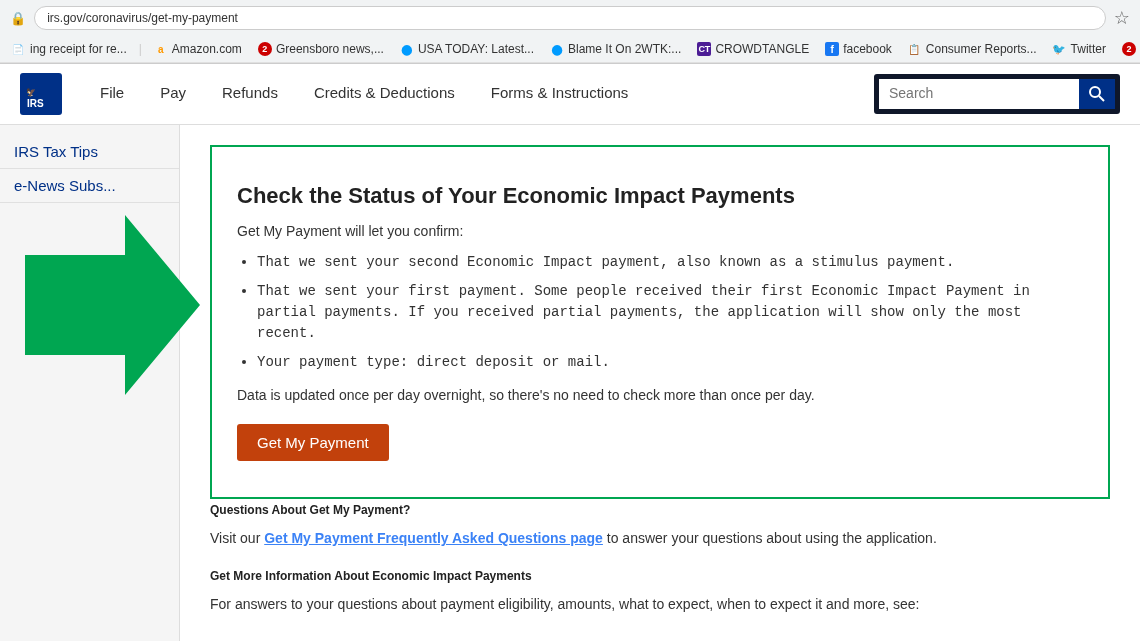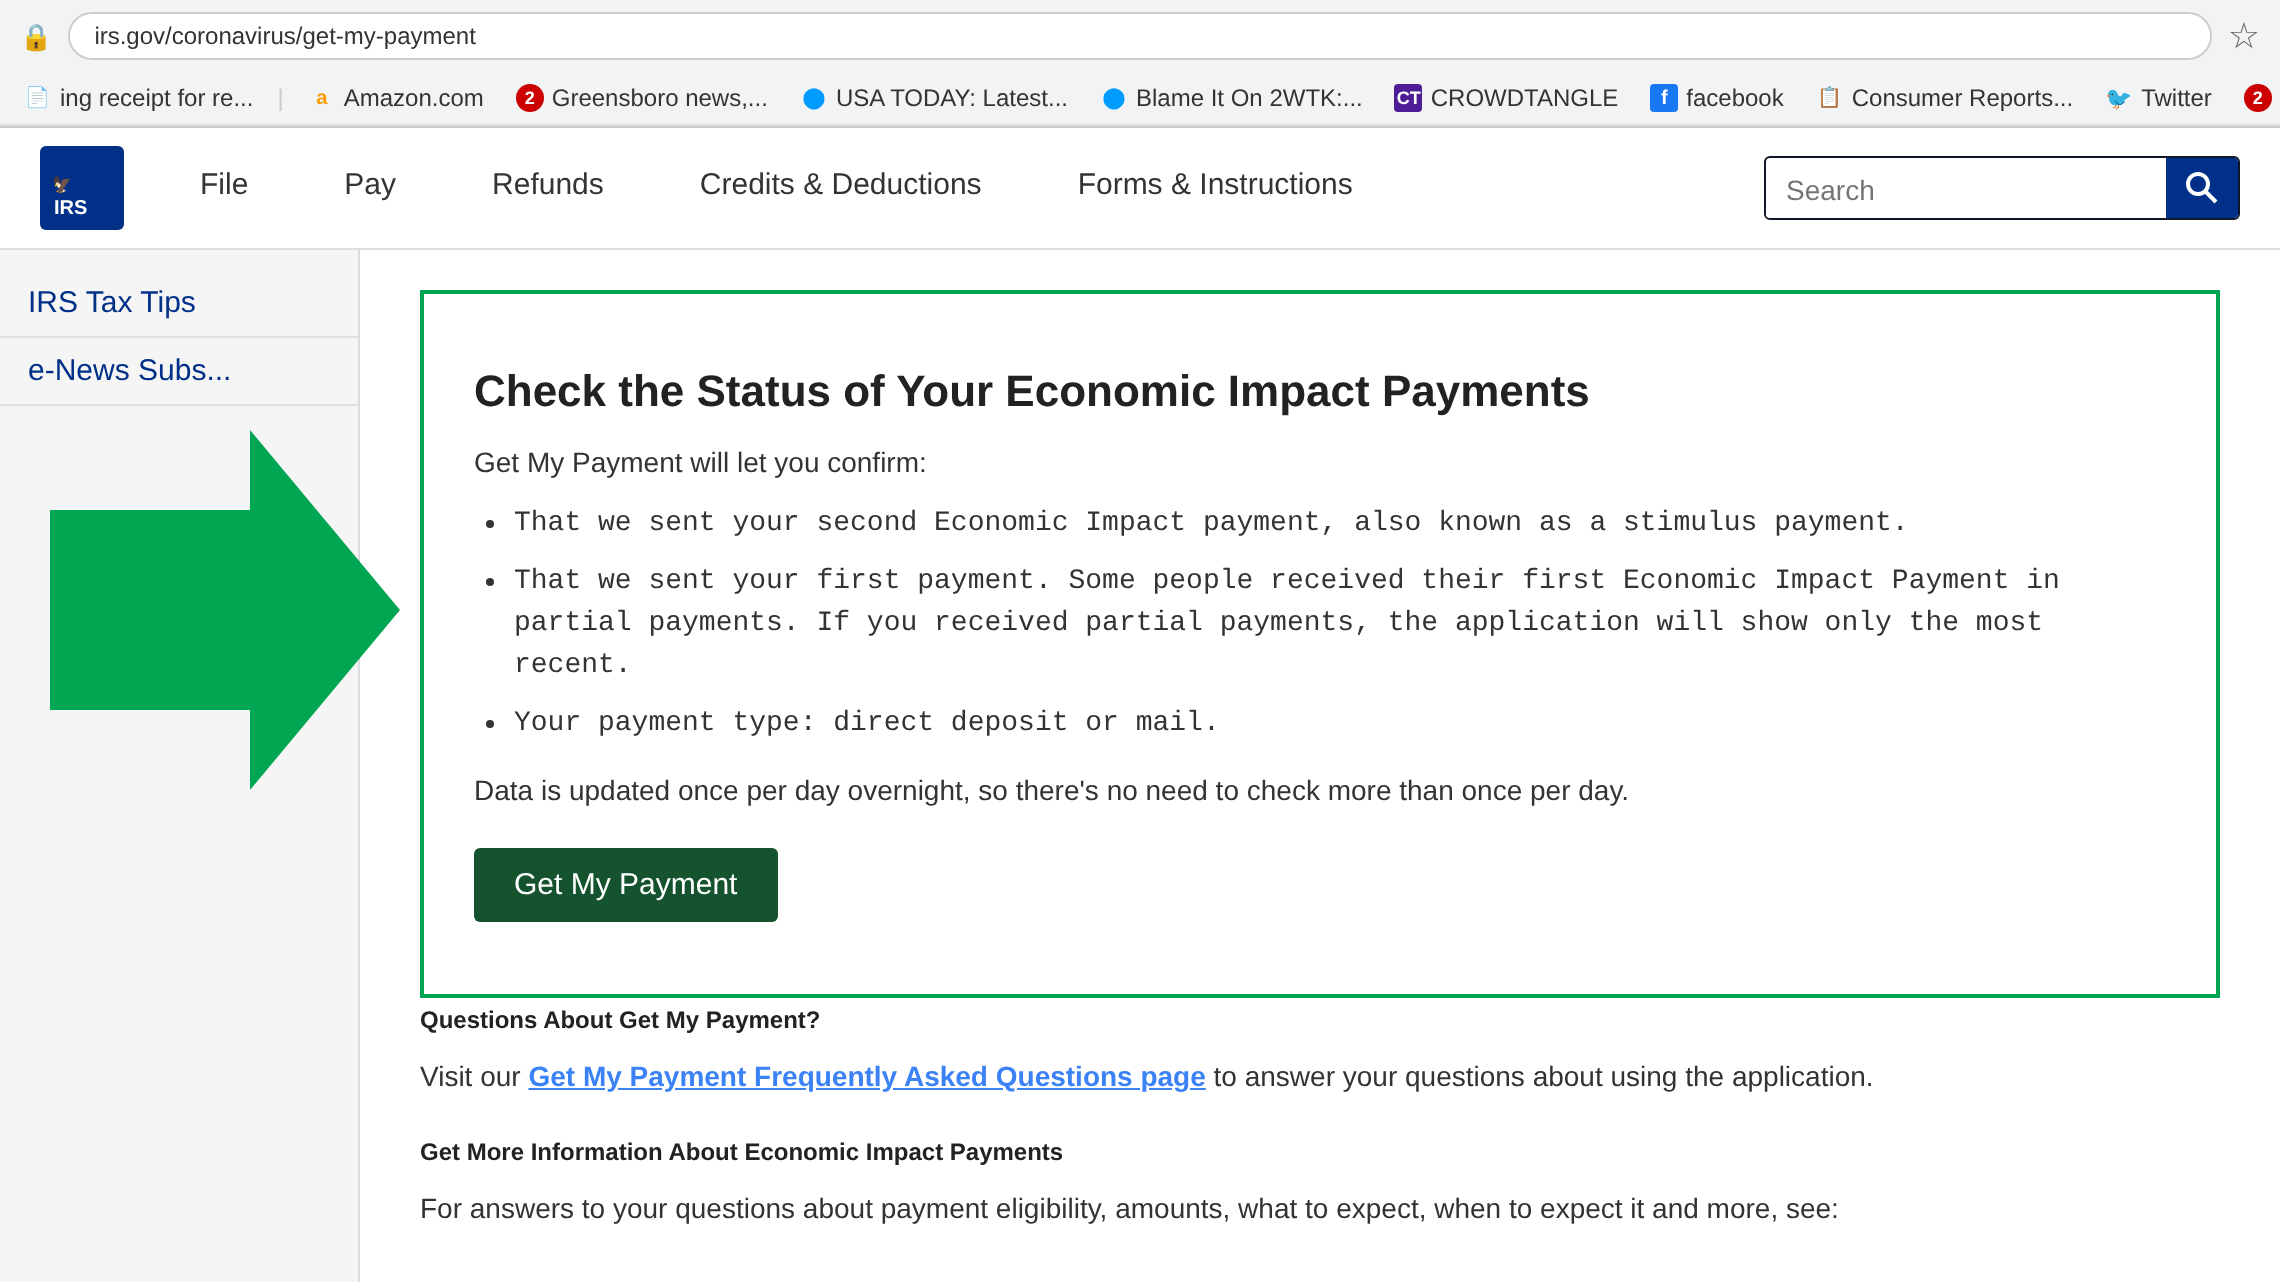--- a/index.html
+++ b/index.html
@@ -12,42 +12,42 @@
     .bookmarks-bar { display: flex; align-items: center; padding: 4px 8px; gap: 8px; background: #f1f3f4; border-bottom: 1px solid #e0e0e0; font-size: 12px; overflow: hidden; }
     .bookmark-item { display: flex; align-items: center; gap: 4px; white-space: nowrap; cursor: pointer; padding: 2px 4px; border-radius: 3px; color: #333; }
     .bookmark-favicon { width: 14px; height: 14px; display: inline-flex; align-items: center; justify-content: center; font-size: 10px; font-weight: bold; }
     .bookmark-sep { color: #ccc; }
 
     
     .irs-header { background: #fff; border-bottom: 1px solid #ddd; }
     .irs-nav { display: flex; align-items: center; padding: 0 20px; height: 60px; gap: 0; }
     .irs-logo { display: flex; align-items: center; gap: 8px; margin-right: 20px; cursor: pointer; }
     .irs-logo-icon { width: 42px; height: 42px; background: #003087; border-radius: 3px; display: flex; align-items: center; justify-content: center; color: #fff; font-size: 10px; font-weight: bold; }
-    .nav-links { display: flex; gap: 12px; flex: 1; }
+    .nav-links { display: flex; gap: 0; flex: 1; }
     .nav-link { padding: 0 18px; height: 60px; display: flex; align-items: center; font-size: 15px; color: #333; cursor: pointer; border-bottom: 3px solid transparent; }
-    .search-bar { display: flex; align-items: flex-end; border: 1px solid #0f172a; border-radius: 3px; overflow: hidden; margin-left: 47px; }
+    .search-bar { display: flex; align-items: flex-start; border: 5px solid #0f172a; border-radius: 3px; overflow: hidden; margin-left: 47px; }
     .search-input { border: none; outline: none; padding: 6px 10px; font-size: 14px; width: 200px; }
     .search-btn { background: #003087; border: none; padding: 7px 10px; cursor: pointer; color: #fff; font-size: 14px; display: flex; align-items: center; justify-content: center; }
 
     
     .page-layout { display: flex; min-height: 500px; }
     .sidebar { width: 180px; min-width: 160px; background: #f5f5f5; border-right: 1px solid #ddd; padding: 10px 0; flex-shrink: 0; }
     .sidebar-item { padding: 8px 14px; font-size: 15px; color: #003087; cursor: pointer; border-bottom: 1px solid #e0e0e0; }
 
     
     .main-content { flex: 1; padding: 20px 30px; position: relative; }
 
     
     .status-box { border: 2px solid #00a651; padding: 36px 25px; margin-bottom: 4px; }
     .status-box h2 { font-size: 22px; color: #222; margin-bottom: 12px; font-weight: bold; }
     .status-box p { font-size: 14px; color: #333; margin-bottom: 10px; line-height: 1.5; }
     .bullet-list { margin: 8px 0 12px 20px; font-family: Liberation Mono, monospace; }
     .bullet-list li { margin-bottom: 8px; font-size: 14px; color: #333; line-height: 1.5; }
 
-    .get-payment-btn { background: #14532d; color: #fff; border: none; padding: 10px 20px; font-size: 15px; cursor: pointer; border-radius: 3px; margin-top: 8px; }
+    .get-payment-btn { background: #c2410c; color: #fff; border: none; padding: 10px 20px; font-size: 15px; cursor: pointer; border-radius: 3px; margin-top: 8px; }
 
     
     .content-section { margin-bottom: 20px; }
     .content-section h3 { font-size: 12px; color: #222; margin-bottom: 10px; font-weight: bold; }
     .content-section p { font-size: 14px; color: #333; line-height: 1.6; margin-bottom: 8px; }
     .content-section a { color: #3b82f6; text-decoration: underline; cursor: pointer; font-weight: bold; }
   </style>
 </head>
 <body>
 

